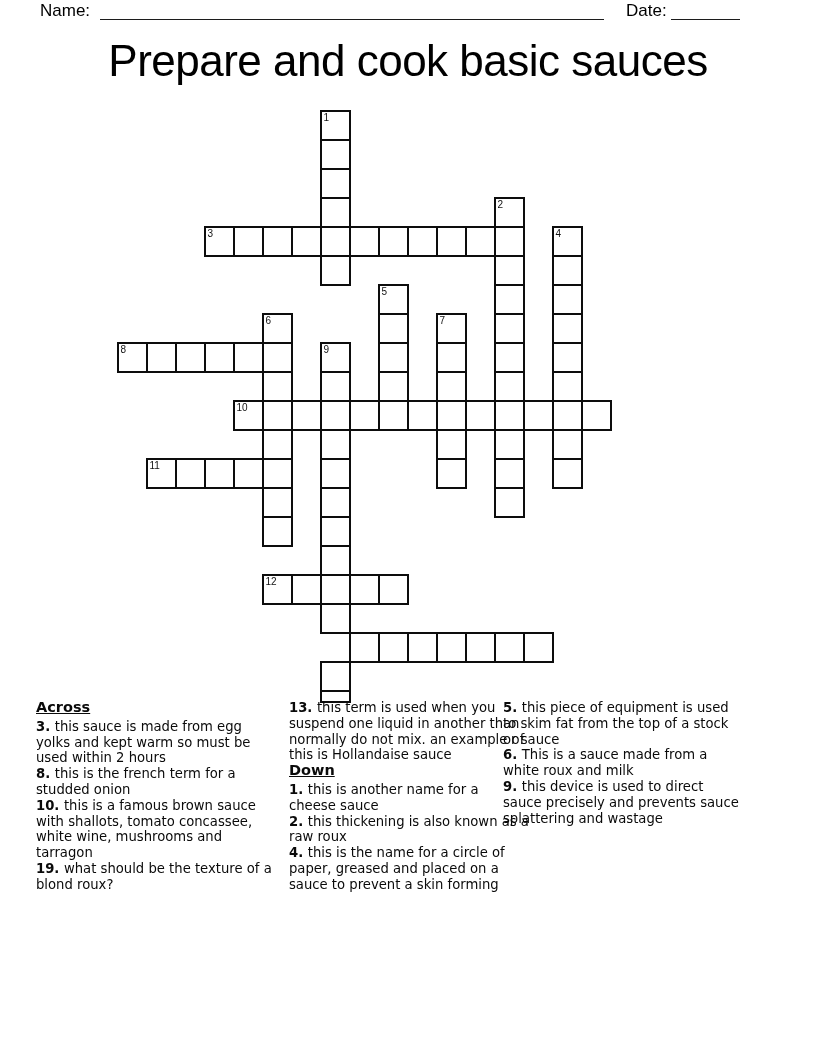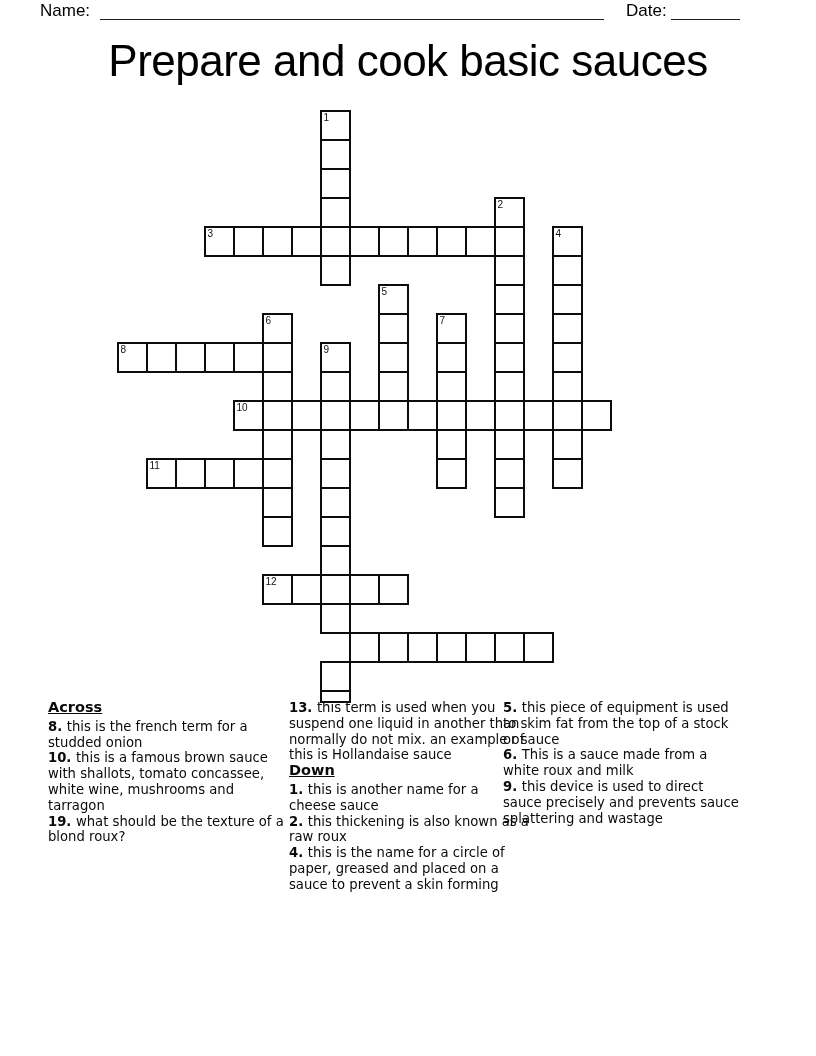--- a/index.html
+++ b/index.html
@@ -32,21 +32,21 @@
   .cell .num{
     position:absolute;top:0px;left:1.5px;
     font-size:10px;line-height:11px;font-family:"Liberation Sans",sans-serif;color:#111;
   }
 
   
   .clue-col{
     position:absolute;top:700px;
     font-family:"DejaVu Sans",sans-serif;font-size:13.2px;line-height:15.8px;color:#0a0a0a;
   }
-  #clue-col-0{left:48px;width:241px;}
+  #clue-col-0{left:36px;width:241px;}
   #clue-col-1{left:289px;width:240px;}
   #clue-col-2{left:503px;width:238px;}
   .clue-heading{
     font-weight:bold;text-decoration:underline;font-size:14.5px;margin:0 0 3px 0;
   }
   .clue{margin:0;}
   .clue .cnum{font-weight:bold;text-align:right;}
 </style>
 </head>
 <body>
@@ -178,20 +178,21 @@
       <div class="cell" style="left: 290px; top: 522px;"></div>
       <div class="cell" style="left: 319px; top: 522px;"></div>
       <div class="cell" style="left: 348px; top: 522px;"></div>
       <div class="cell" style="left: 377px; top: 522px;"></div>
       <div class="cell" style="left: 406px; top: 522px;"></div>
     </div>
 
   <div>
     <div class="clue-col" id="clue-col-0">
         <div class="clue-heading">Across</div>
+        <p class="clue"><span class="cnum">3. </span>this sauce is made from egg yolks and kept warm so must be used within 2 hours</p>
         <p class="clue"><span class="cnum">8. </span>this is the french term for a studded onion</p>
         <p class="clue"><span class="cnum">10. </span>this is a famous brown sauce with shallots, tomato concassee, white wine, mushrooms and tarragon</p>
         <p class="clue"><span class="cnum">19. </span>what should be the texture of a blond roux?</p>
       </div>
     <div class="clue-col" id="clue-col-1">
         <p class="clue"><span class="cnum">13. </span>this term is used when you suspend one liquid in another than normally do not mix. an example of this is Hollandaise sauce</p>
         <div class="clue-heading">Down</div>
         <p class="clue"><span class="cnum">1. </span>this is another name for a cheese sauce</p>
         <p class="clue"><span class="cnum">2. </span>this thickening is also known as a raw roux</p>
         <p class="clue"><span class="cnum">4. </span>this is the name for a circle of paper, greased and placed on a sauce to prevent a skin forming</p>

